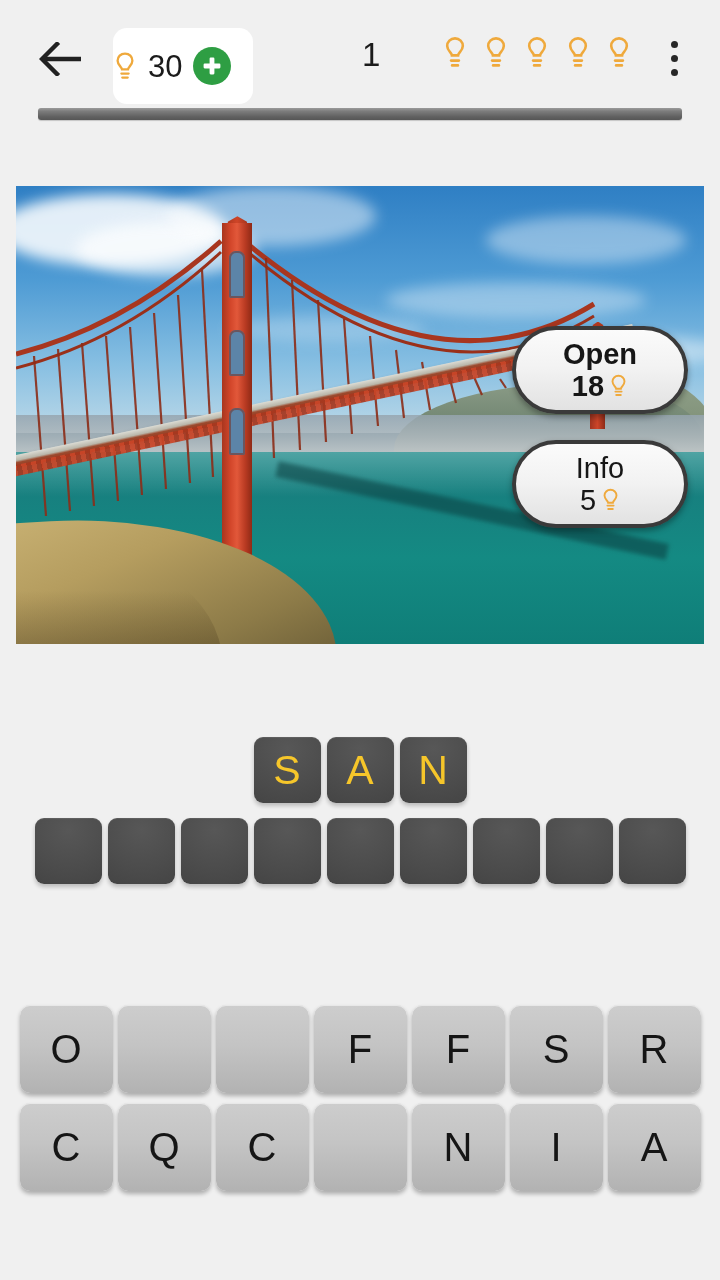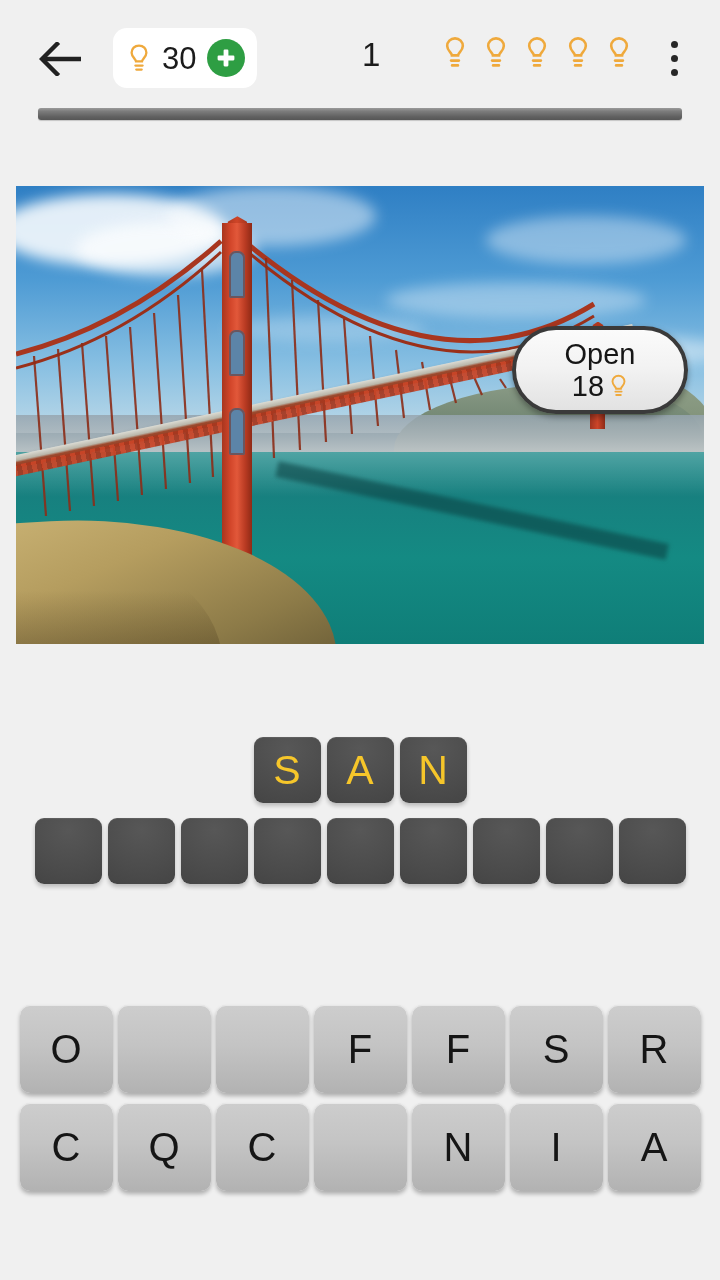--- a/index.html
+++ b/index.html
@@ -37,27 +37,27 @@
     align-items: center;
     justify-content: center;
     cursor: pointer;
   }
   .back-btn svg { display: block; }
 
   .hint-pill {
     position: absolute;
     left: 113px;
     top: 28px;
-    height: 60px;
+    height: 76px;
     min-width: 140px;
     background: #ffffff;
     border-radius: 14px;
     display: flex;
     align-items: center;
-    padding: 0 12px 0 14px;
+    padding: 0 12px 0 0;
     gap: 11px;
     cursor: pointer;
     box-shadow: 0 0 0 0 rgba(0,0,0,0);
   }
 
   .bulb-sm { width: 24px; height: 30px; display: block; }
 
   .hint-count {
     font-size: 31px;
     color: #1b1b1b;
@@ -309,21 +309,21 @@
   .pillbtn .ln2 {
     font-size: 29px;
     color: #161616;
     line-height: 1.05;
     display: flex;
     align-items: center;
     gap: 5px;
   }
   .pillbtn .ln2 svg { width: 19px; height: 24px; display:block; }
 
-  #open-btn { right: 16px; top: 140px; }
+  #open-btn { right: 16px; top: 140px; font-weight: bold; }
   #info-btn { right: 16px; top: 254px; }
 
   
   .ans-row1 {
     position: absolute;
     top: 737px;
     left: 0; width: 720px;
     display: flex;
     justify-content: center;
     gap: 6px;
@@ -551,20 +551,34 @@
         <svg viewBox="0 0 19 24" aria-hidden="true">
           <path d="M9.5 1.8c-3.5 0-6 2.6-6 5.8 0 2.2 1.3 3.6 2.4 4.9.8.9 1.1 1.4 1.2 2.2h4.8c.1-.8.4-1.3 1.2-2.2
                    1.1-1.3 2.4-2.7 2.4-4.9 0-3.2-2.5-5.8-6-5.8z" fill="none" stroke="#efa93c" stroke-width="1.9"></path>
           <line x1="6.4" y1="17.6" x2="12.6" y2="17.6" stroke="#efa93c" stroke-width="1.9" stroke-linecap="round"></line>
           <line x1="7.2" y1="21" x2="11.8" y2="21" stroke="#efa93c" stroke-width="1.9" stroke-linecap="round"></line>
         </svg>
       </span>
     </span>
   </div>
 
+  <div class="pillbtn" id="info-btn">
+    <span class="ln1">Info</span>
+    <span class="ln2">
+      <span>5</span>
+      <span>
+        <svg viewBox="0 0 19 24" aria-hidden="true">
+          <path d="M9.5 1.8c-3.5 0-6 2.6-6 5.8 0 2.2 1.3 3.6 2.4 4.9.8.9 1.1 1.4 1.2 2.2h4.8c.1-.8.4-1.3 1.2-2.2
+                   1.1-1.3 2.4-2.7 2.4-4.9 0-3.2-2.5-5.8-6-5.8z" fill="none" stroke="#efa93c" stroke-width="1.9"></path>
+          <line x1="6.4" y1="17.6" x2="12.6" y2="17.6" stroke="#efa93c" stroke-width="1.9" stroke-linecap="round"></line>
+          <line x1="7.2" y1="21" x2="11.8" y2="21" stroke="#efa93c" stroke-width="1.9" stroke-linecap="round"></line>
+        </svg>
+      </span>
+    </span>
+  </div>
 </div>
 
 <div class="ans-row1">
   <div class="atile">S</div>
   <div class="atile">A</div>
   <div class="atile">N</div>
 </div>
 
 <div class="ans-row2">
   <div class="atile empty"></div>

